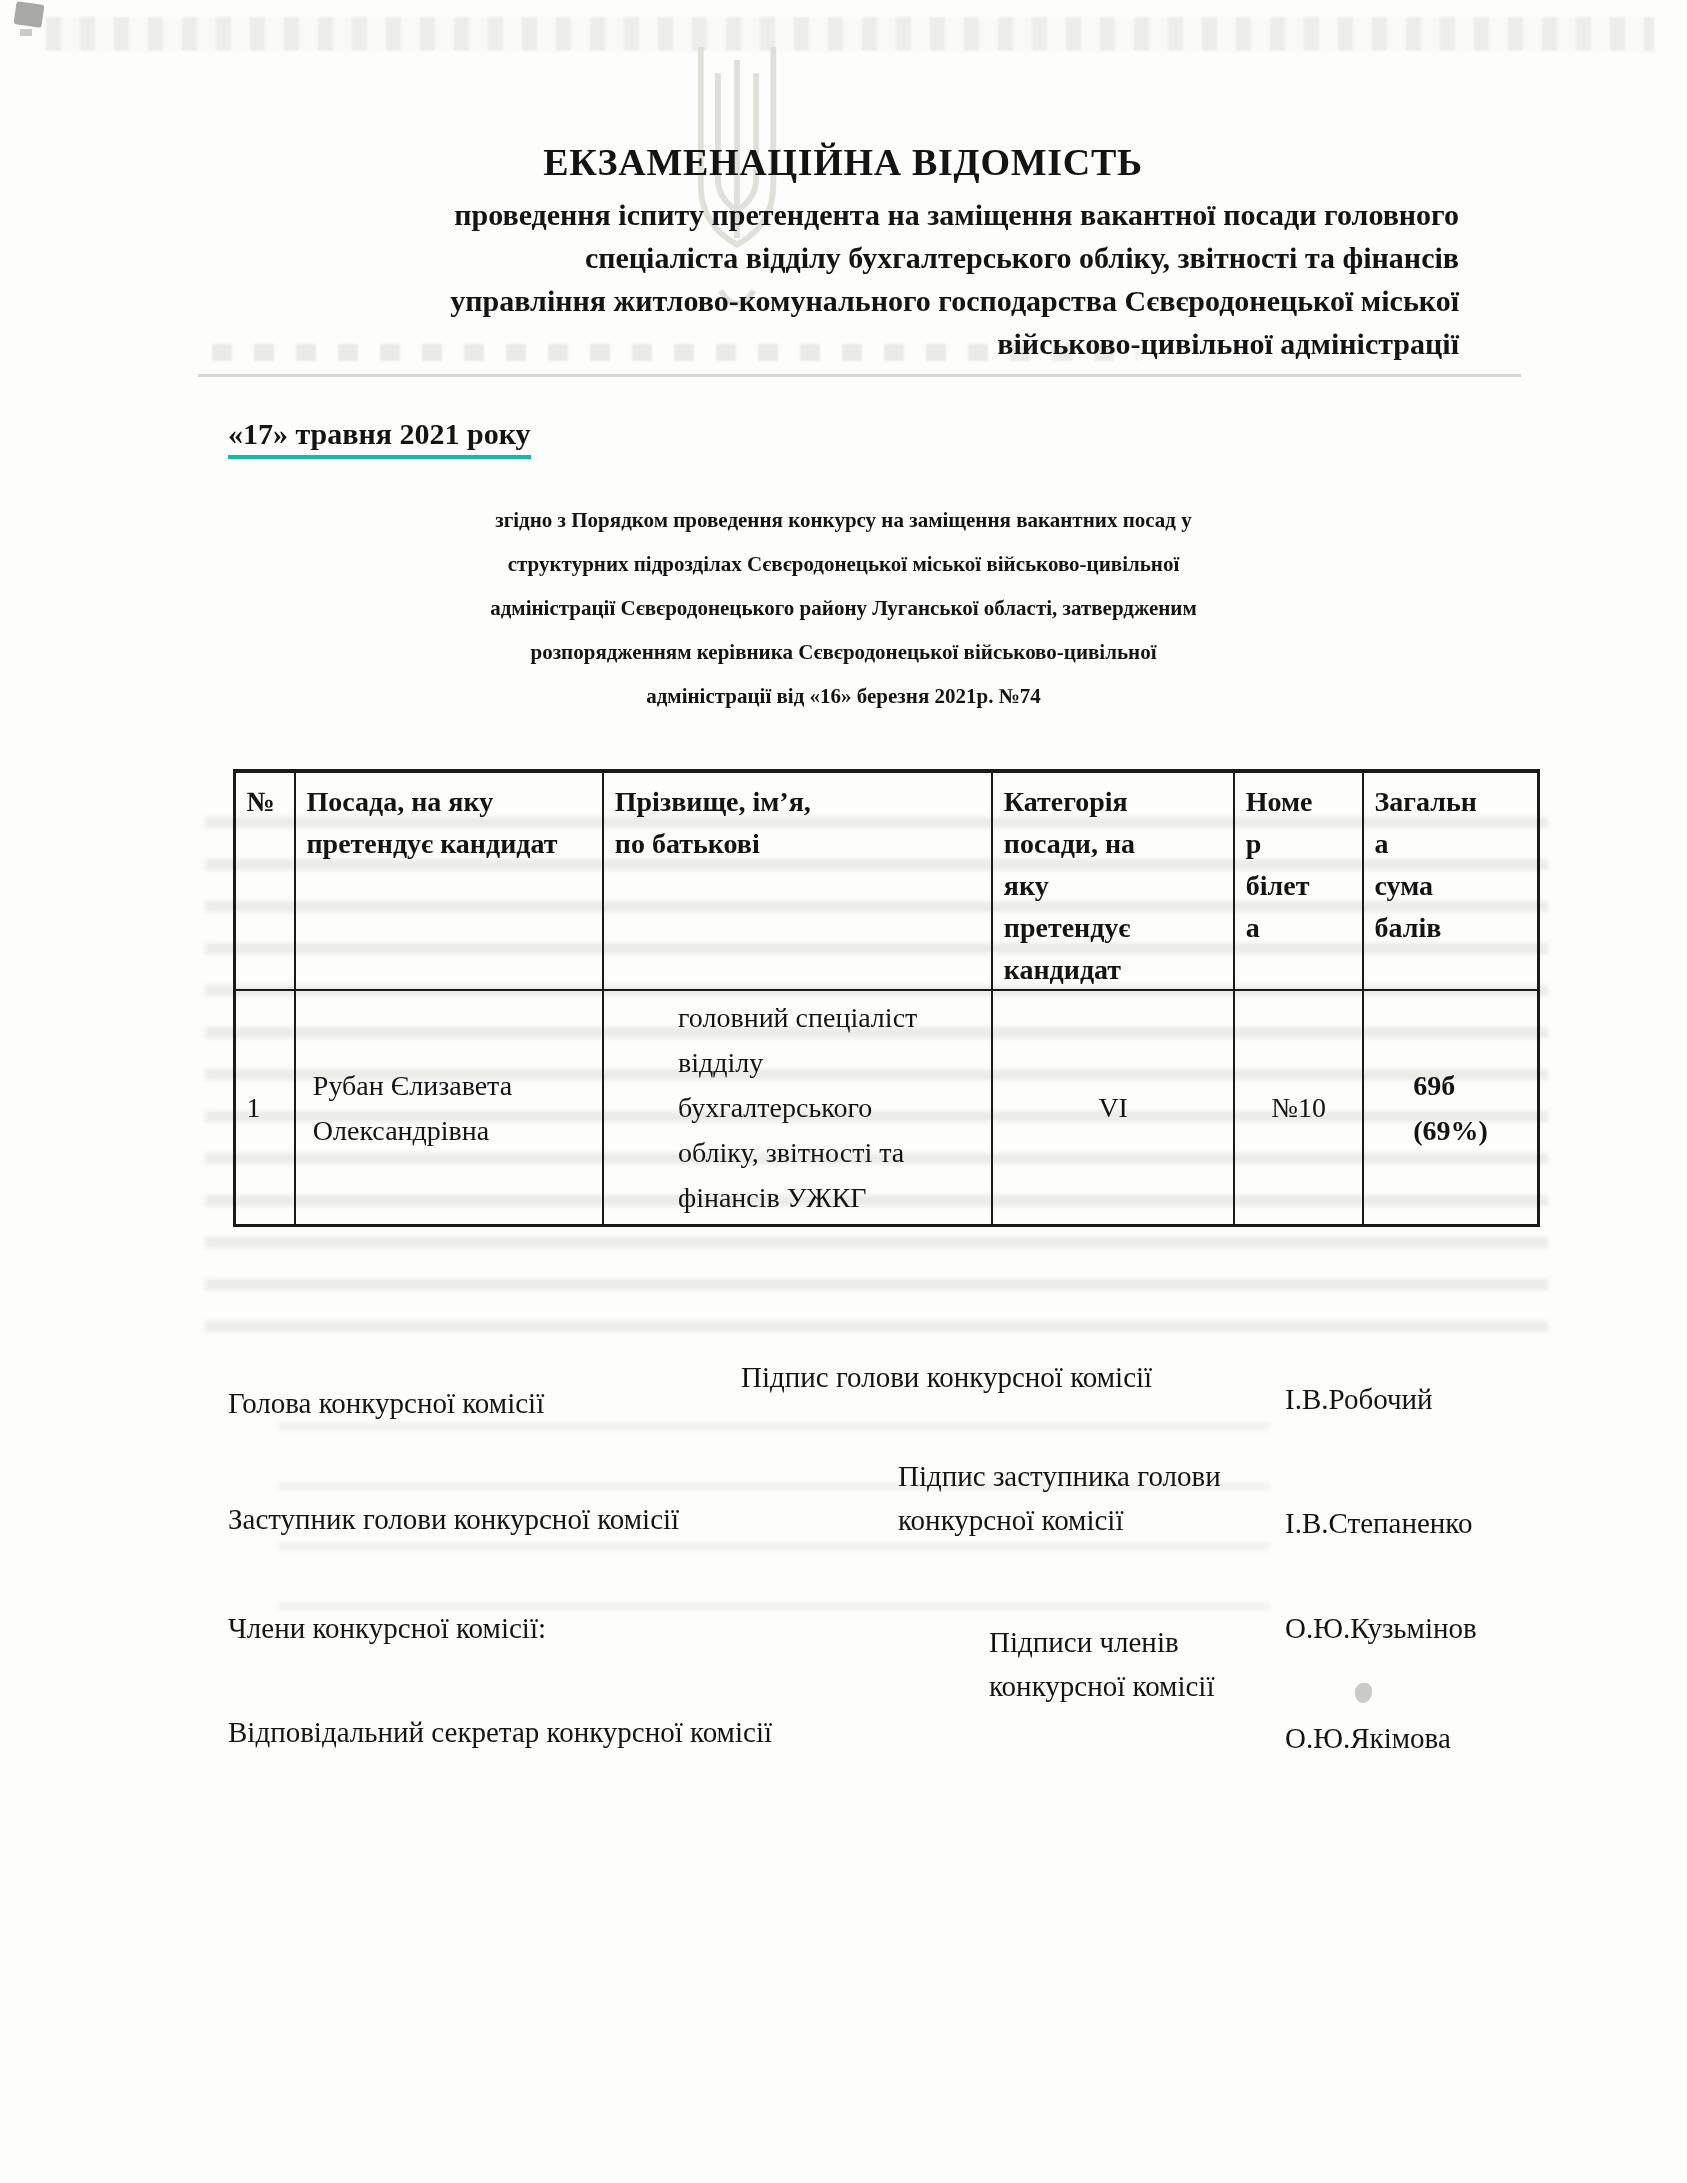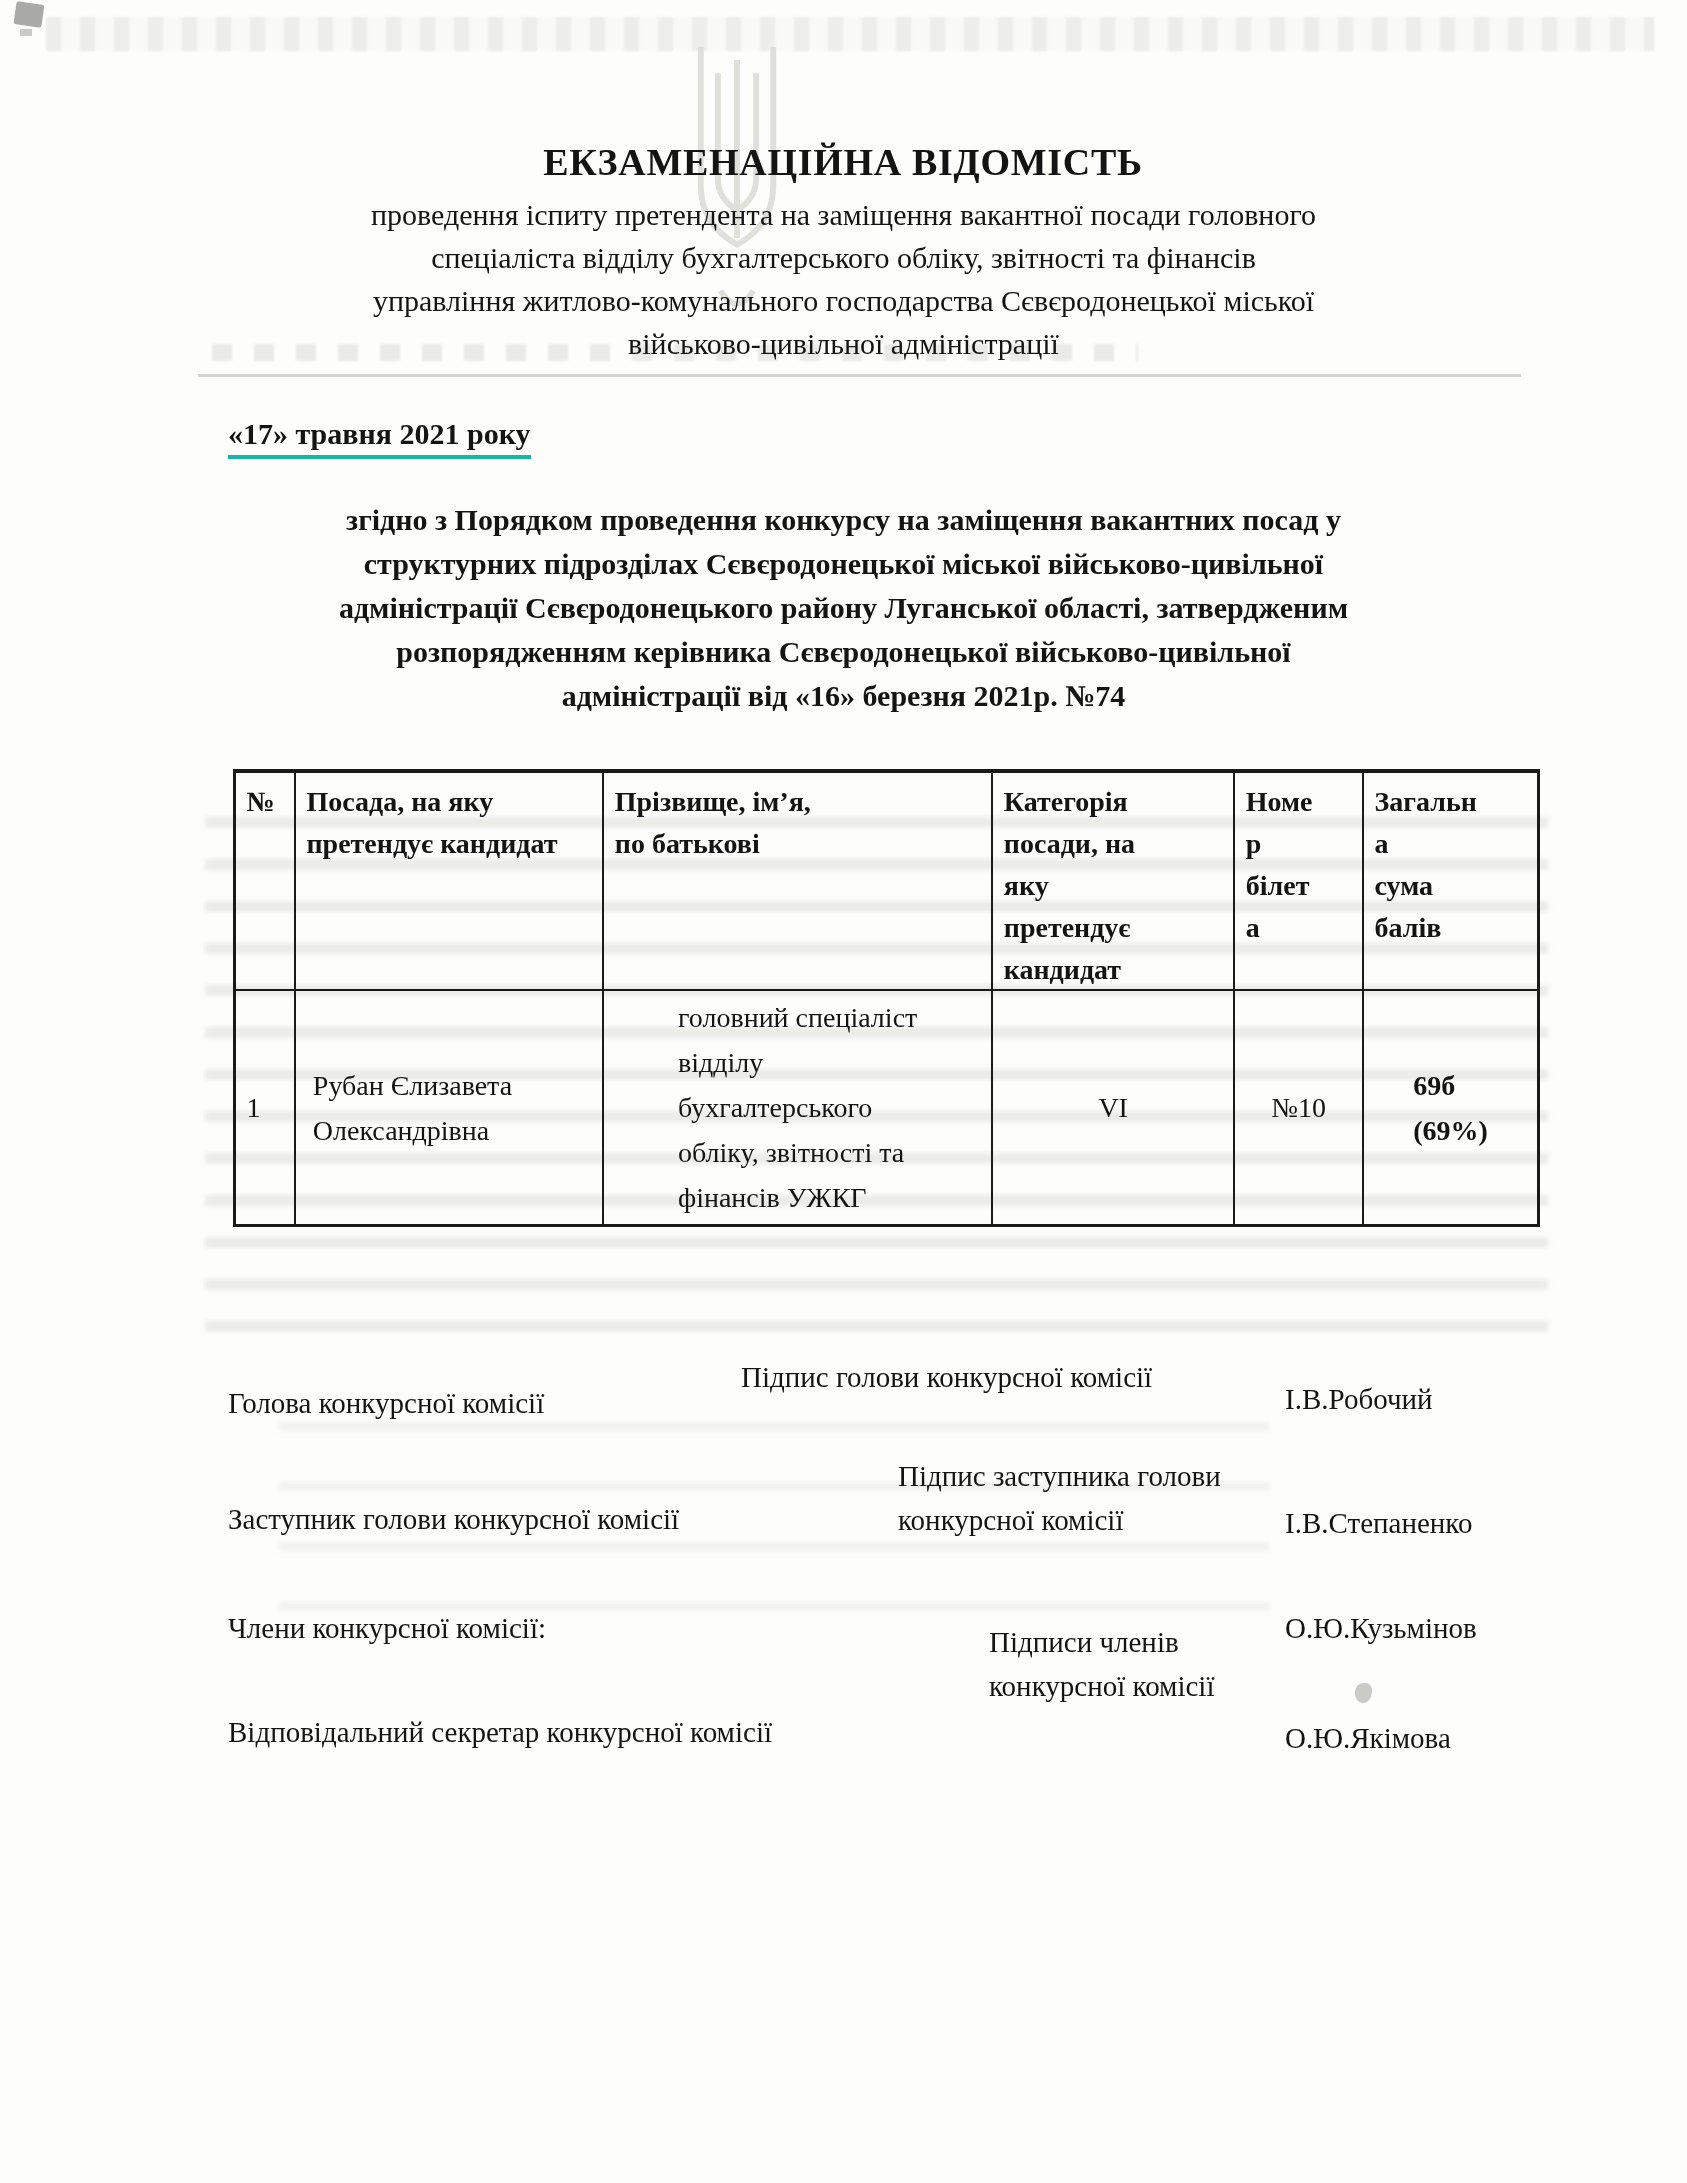--- a/index.html
+++ b/index.html
@@ -27,26 +27,26 @@
   .ghost-block-2 { left:278px; top:1422px; width:992px; height:218px; z-index:1;
     background:repeating-linear-gradient(180deg, rgba(150,150,143,.10) 0 9.3px, rgba(150,150,143,0) 9.3px 60px);
     filter:blur(2px); }
   .bottom-speck { left:1355px; top:1683px; width:17px; height:20px; border-radius:50% 40% 60% 50%;
     background:#9a9a92; opacity:.5; filter:blur(0.7px); }
   .watermark { left:681px; top:33px; width:112px; height:298px; opacity:.85; filter:blur(0.7px); }
 
   
   .doc-title { left:198px; top:140px; width:1290px; text-align:center;
     font-size:38px; font-weight:bold; letter-spacing:0.7px; z-index:2; }
-  .doc-subtitle { left:228px; top:193px; width:1231px; text-align:center;
-    font-size:30px; font-weight:normal; line-height:43px; z-index:2; }
+  .doc-subtitle { left:228px; top:193px; width:1231px; text-align:right;
+    font-size:30px; font-weight:bold; line-height:43px; z-index:2; }
   .date-line { left:228px; top:417px; font-size:30px; font-weight:bold; z-index:2; }
   .date-line span { display:inline-block; border-bottom:4px solid #14b8a6; padding-bottom:4px; }
   .intro-paragraph { left:228px; top:498px; width:1231px; text-align:center;
-    font-size:30px; font-weight:bold; line-height:44px; z-index:2; }
+    font-size:21px; font-weight:bold; line-height:44px; z-index:2; }
 
   
   .exam-table { left:233px; top:769px; width:1307px; z-index:2;
     border:3.3px solid #1a1a1a; border-top-width:4.6px;
     display:grid;
     grid-template-columns:4.6% 23.7% 29.9% 18.6% 9.9% 13.3%;
     grid-template-rows:218px 233px;
     box-sizing:border-box; background:transparent; }
   .cell { border-right:2.6px solid #1a1a1a; border-bottom:2.6px solid #1a1a1a;
     box-sizing:border-box; overflow:hidden; display:flex; }

